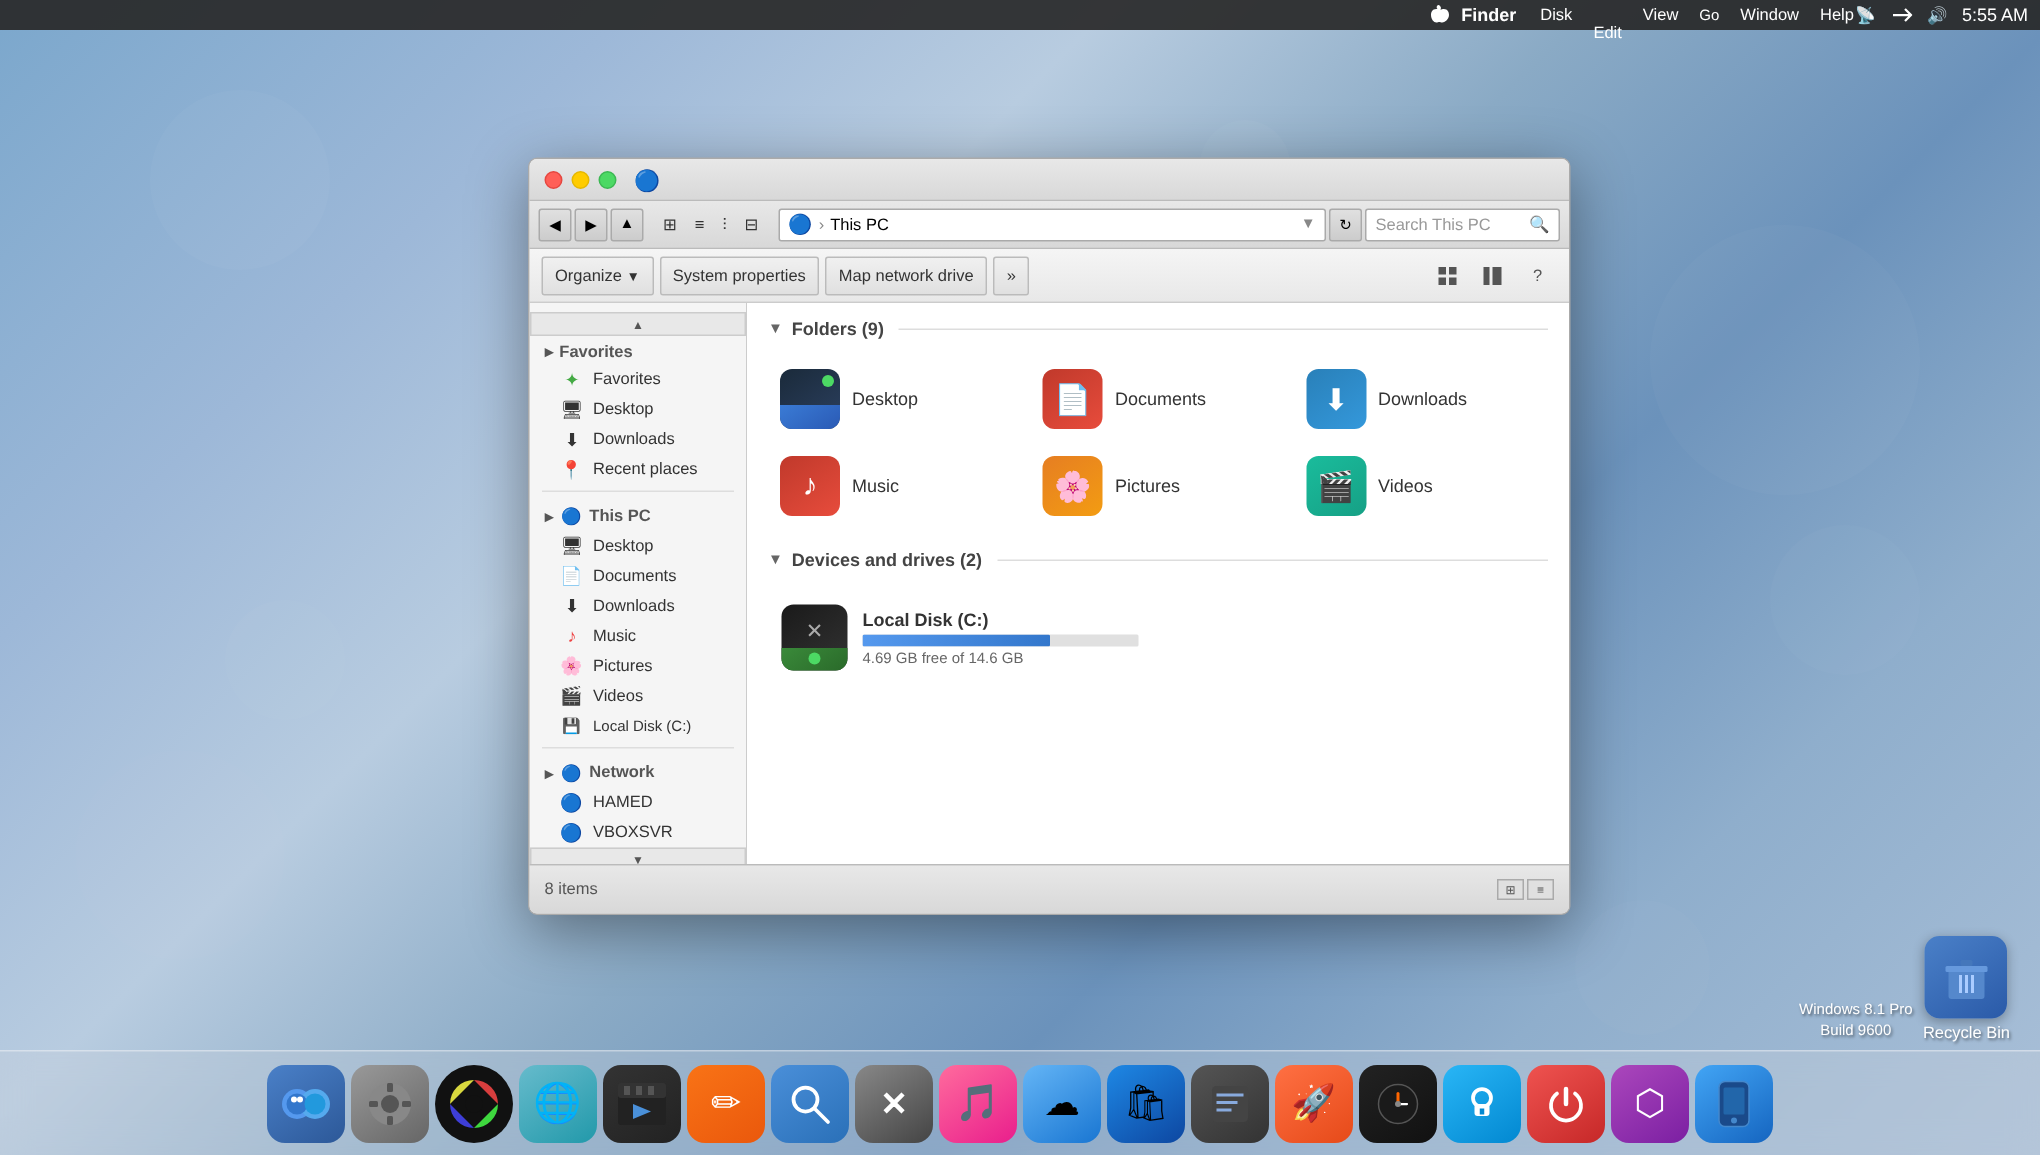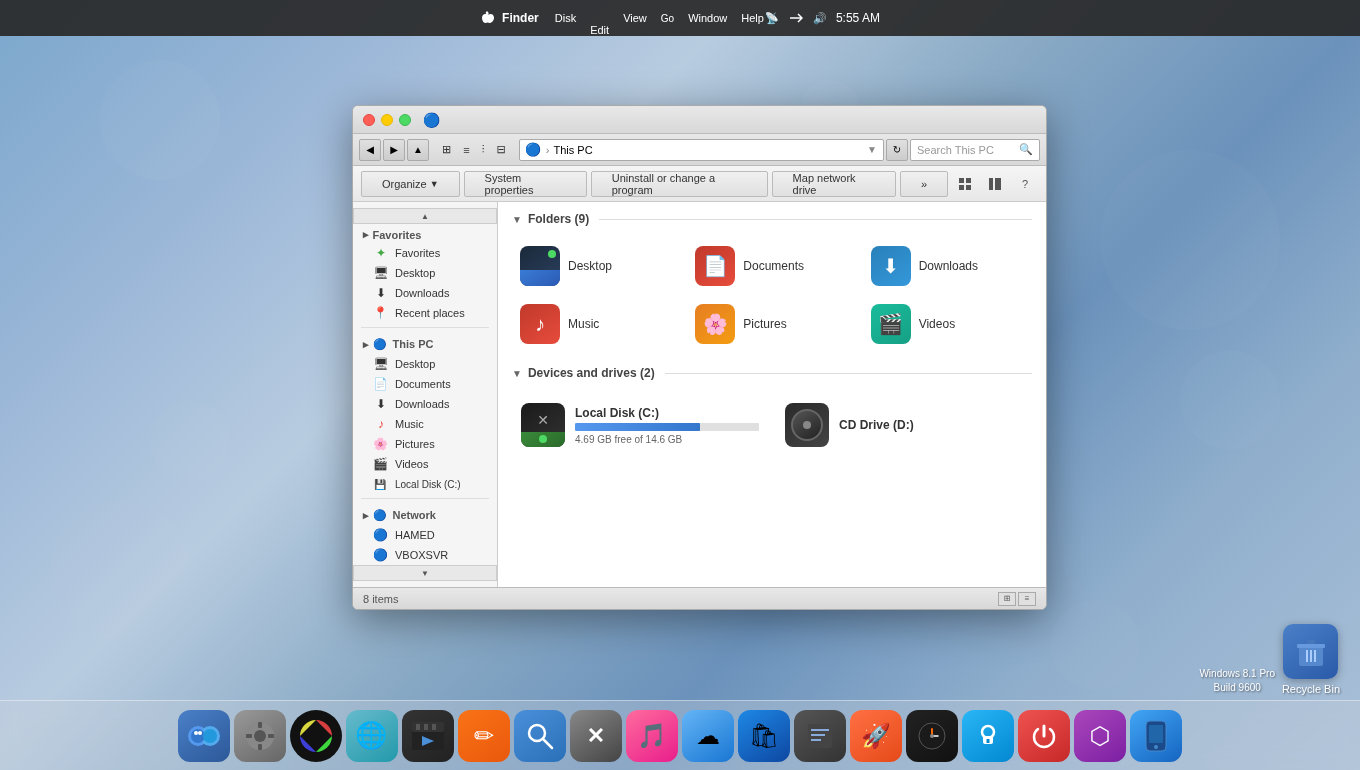--- a/index.html
+++ b/index.html
@@ -17,25 +17,25 @@
       position: absolute;
       border-radius: 50%;
       background: rgba(255,255,255,0.15);
       pointer-events: none;
     }
 
     
     .menubar {
       position: absolute;
       top: 0; left: 0; right: 0;
-      height: 36px;
+      height: 20px;
       background: rgba(40,40,40,0.92);
       display: flex;
       align-items: center;
-      justify-content: center;
+      justify-content: flex-end;
       padding: 0 8px;
       z-index: 100;
     }
     .menubar-left {
       display: flex;
       align-items: center;
       gap: 6px;
     }
     .menubar-right {
       display: flex;
@@ -231,21 +231,21 @@
       background: linear-gradient(to bottom, #f5f5f5, #e8e8e8);
       display: flex;
       align-items: center;
       padding: 0 8px;
       gap: 4px;
       border-bottom: 1px solid #ccc;
       flex-shrink: 0;
     }
     .ribbon-btn {
       height: 26px;
-      padding: 0 20px;
+      padding: 0 8px;
       background: linear-gradient(to bottom, #f0f0f0, #e0e0e0);
       border: 1px solid #bbb;
       border-radius: 2px;
       cursor: pointer;
       font-size: 11px;
       color: #333;
       display: flex;
       align-items: center;
       gap: 3px;
     }
@@ -410,21 +410,21 @@
     }
     .drive-free { font-size: 10px; color: #666; }
 
     
     .status-bar {
       height: 22px;
       background: linear-gradient(to bottom, #e8e8e8, #d8d8d8);
       border-top: 1px solid #bbb;
       display: flex;
       align-items: center;
-      padding: 5px 10px;
+      padding: 16px 10px;
       font-size: 11px;
       color: #555;
       flex-shrink: 0;
       justify-content: space-between;
     }
     .status-view-btns {
       display: flex;
       gap: 2px;
     }
     .status-vbtn {
@@ -529,23 +529,20 @@
     </div>
   </div>
 
   <div class="ribbon">
     <div class="ribbon-btn">
       <span>Organize</span>
       <span style="font-size:9px;">▼</span>
     </div>
     <div class="ribbon-btn">
       <span>System properties</span>
-    </div>
-    <div class="ribbon-btn">
-      <span>Uninstall or change a program</span>
     </div>
     <div class="ribbon-btn">
       <span>Map network drive</span>
     </div>
     <div class="ribbon-btn">
       <span>»</span>
     </div>
     <div class="ribbon-right">
       <div class="view-btn">
         <svg width="14" height="14" viewBox="0 0 14 14" fill="#555">
@@ -720,30 +717,20 @@
           </div>
           <div class="drive-info">
             <div class="drive-name">Local Disk (C:)</div>
             <div class="drive-bar-wrap">
               <div class="drive-bar-fill" style="width:68%;"></div>
             </div>
             <div class="drive-free">4.69 GB free of 14.6 GB</div>
           </div>
         </div>
 
-        <div class="drive-item">
-          <div class="drive-thumb" style="background:linear-gradient(145deg,#2a2a2a,#444);">
-            <div style="width:32px;height:32px;border-radius:50%;background:linear-gradient(145deg,#555,#222);border:2px solid #666;display:flex;align-items:center;justify-content:center;">
-              <div style="width:8px;height:8px;border-radius:50%;background:#888;"></div>
-            </div>
-          </div>
-          <div class="drive-info">
-            <div class="drive-name">CD Drive (D:)</div>
-          </div>
-        </div>
       </div>
     </div>
   </div>
 
   <div class="status-bar">
     <span>8 items</span>
     <div class="status-view-btns">
       <div class="status-vbtn">⊞</div>
       <div class="status-vbtn">≡</div>
     </div>

